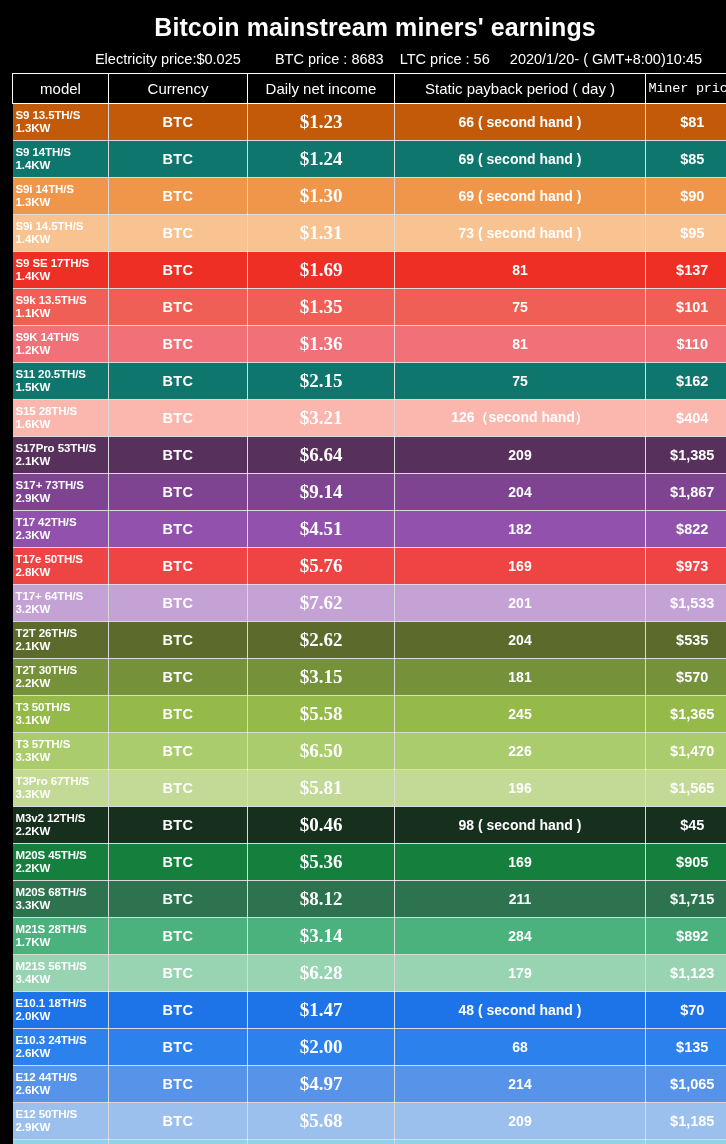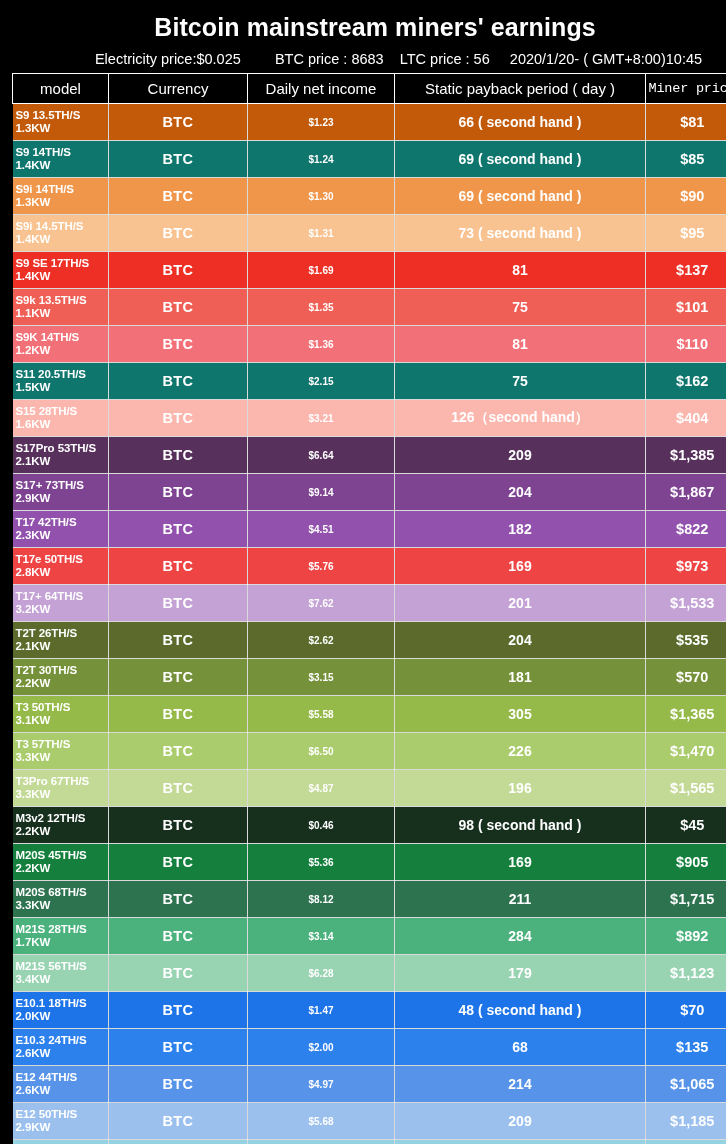--- a/index.html
+++ b/index.html
@@ -99,21 +99,21 @@
   tbody td.model {
     text-align: left;
     font-size: 11.5px;
     font-weight: bold;
     line-height: 13.5px;
     padding: 2px 0 2px 3px;
     white-space: pre-line;
     letter-spacing: -0.1px;
   }
   tbody td.currency { font-size: 14.5px; letter-spacing: 0.4px; }
-  tbody td.income   { font-size: 10px; }
+  tbody td.income   { font-size: 19px; font-family: Liberation Serif, serif; }
   tbody td.payback  { font-size: 14px; }
   tbody td.price    { font-size: 14.5px; border-right: none; }
 
   tbody tr.band-start td { border-top: 1px solid rgba(255,255,255,0.9); }
 </style>
 </head>
 <body>
 
 <div id="page">
 
@@ -273,36 +273,36 @@
           <td class="currency">BTC</td>
           <td class="income">$3.15</td>
           <td class="payback">181</td>
           <td class="price">$570</td>
         </tr>
         <tr style="background: rgb(150, 186, 73);">
           <td class="model">T3   50TH/S
 3.1KW</td>
           <td class="currency">BTC</td>
           <td class="income">$5.58</td>
-          <td class="payback">305</td>
+          <td class="payback">245</td>
           <td class="price">$1,365</td>
         </tr>
         <tr style="background: rgb(170, 204, 108);">
           <td class="model">T3   57TH/S
 3.3KW</td>
           <td class="currency">BTC</td>
           <td class="income">$6.50</td>
           <td class="payback">226</td>
           <td class="price">$1,470</td>
         </tr>
         <tr style="background: rgb(195, 217, 150);">
           <td class="model">T3Pro  67TH/S
 3.3KW</td>
           <td class="currency">BTC</td>
-          <td class="income">$4.87</td>
+          <td class="income">$5.81</td>
           <td class="payback">196</td>
           <td class="price">$1,565</td>
         </tr>
         <tr class="band-start" style="background: rgb(23, 48, 30);">
           <td class="model">M3v2 12TH/S
 2.2KW</td>
           <td class="currency">BTC</td>
           <td class="income">$0.46</td>
           <td class="payback">98 ( second hand )</td>
           <td class="price">$45</td>

